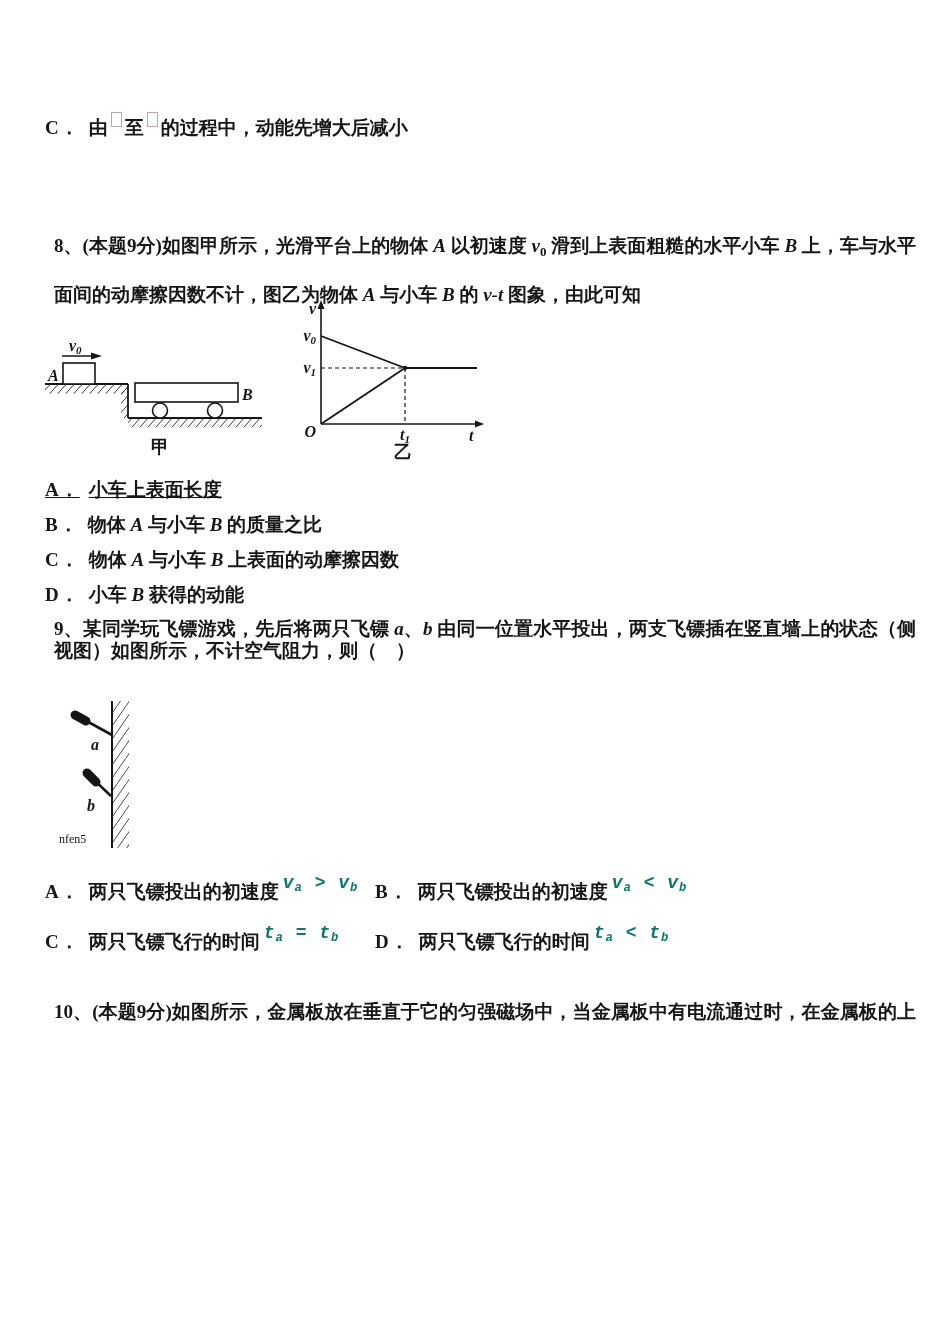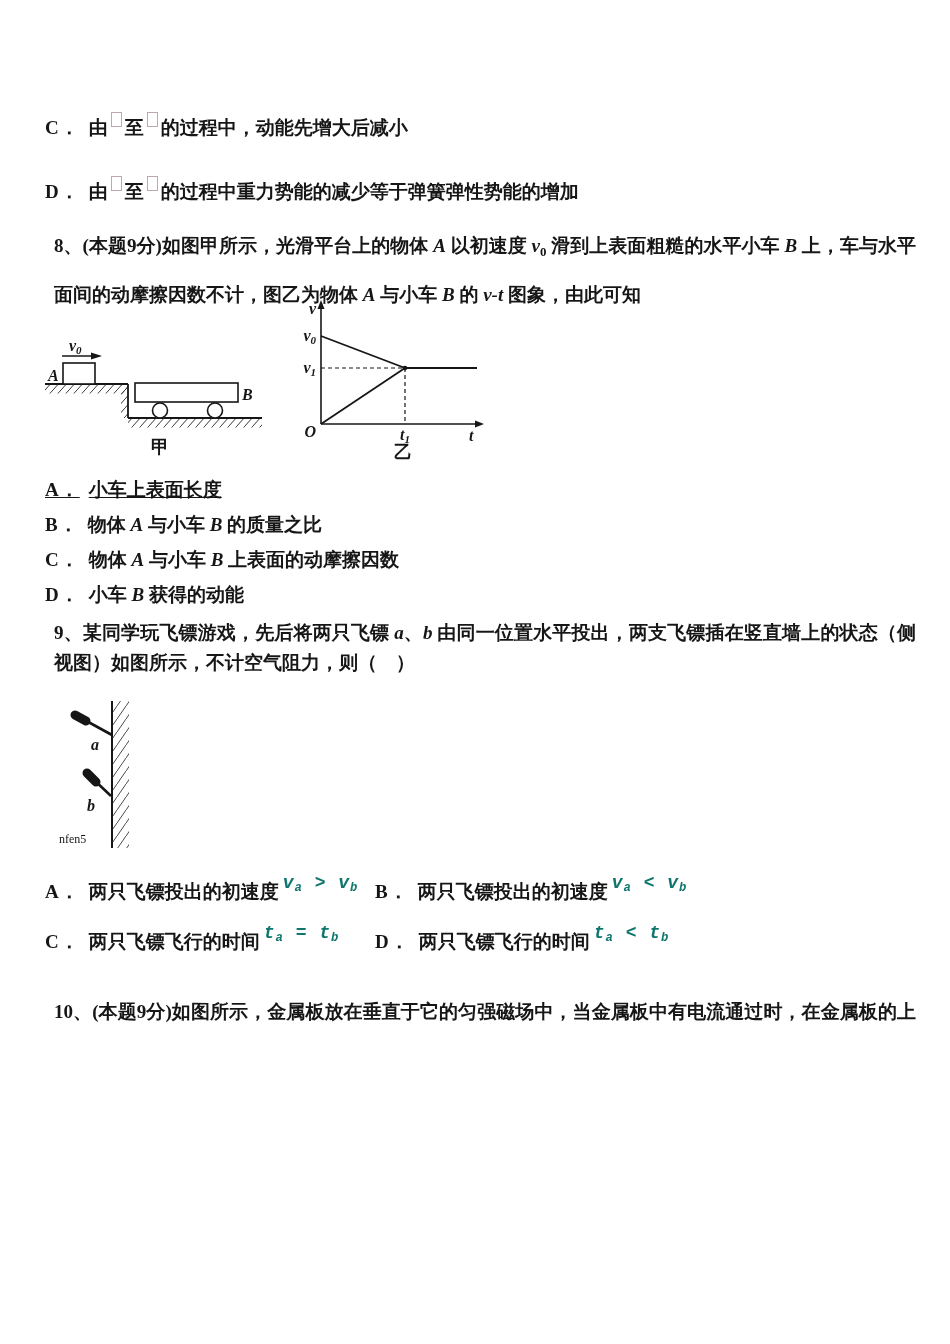--- a/index.html
+++ b/index.html
@@ -13,21 +13,21 @@
     overflow:hidden;
   }
   .abs{position:absolute;}
   .stem{
     left:45px;width:862px;
     font-size:19px;
     text-align:justify;
     margin-left:9px;
   }
   .lh42{line-height:43px;}
-  .lh38{line-height:30px;font-family:Liberation Serif, serif;}
+  .lh38{line-height:22px;font-family:Liberation Serif, serif;}
   .lh40{line-height:52px;}
   .opt{
     left:45px;
     font-size:19px;
     line-height:24px;
     white-space:nowrap;
   }
   .opt .lbl{margin-right:9px;letter-spacing:1px;}
   .it{font-style:italic;}
   .sb{font-size:0.68em;vertical-align:-0.28em;}
@@ -66,23 +66,20 @@
   .svg-cap{font-weight:600;font-size:18px;}
   .wmk{font-size:12px;font-weight:400;}
 </style>
 </head>
 <body>
 
 <div id="page">
 
   <div class="abs opt" style="top:112px;">
     <span class="lbl">C．</span><span><span class="">由</span><span class="phb"></span><span class="">至</span><span class="phb"></span><span class="">的过程中，动能先增大后减小</span></span>
-  </div>
-  <div class="abs opt" style="top:176px;">
-    <span class="lbl">D．</span><span><span class="">由</span><span class="phb"></span><span class="">至</span><span class="phb"></span><span class="">的过程中重力势能的减少等于弹簧弹性势能的增加</span></span>
   </div>
 
   <div class="abs stem lh42" style="top:224px;"><span class="">8、(本题9分)如图甲所示，光滑平台上的物体 </span><span class="it">A</span><span class=""> 以初速度 </span><span class="it">v</span><span class="sb">0</span><span class=""> 滑到上表面粗糙的水平小车 </span><span class="it">B</span><span class=""> 上，车与水平面间的动摩擦因数不计，图乙为物体 </span><span class="it">A</span><span class=""> 与小车 </span><span class="it">B</span><span class=""> 的 </span><span class="it">v-t</span><span class=""> 图象，由此可知</span></div>
 
   <div class="abs figwrap" style="top:300px;width:470px;height:162px;">
 
     <svg class="abs" style="left:0;top:0;" width="230" height="158" viewBox="0 0 230 158">
       <defs>
         <pattern id="h1" width="8" height="9" patternUnits="userSpaceOnUse">
           <line x1="0" y1="9" x2="8" y2="0" stroke="#3a3a3a" stroke-width="1"></line>

